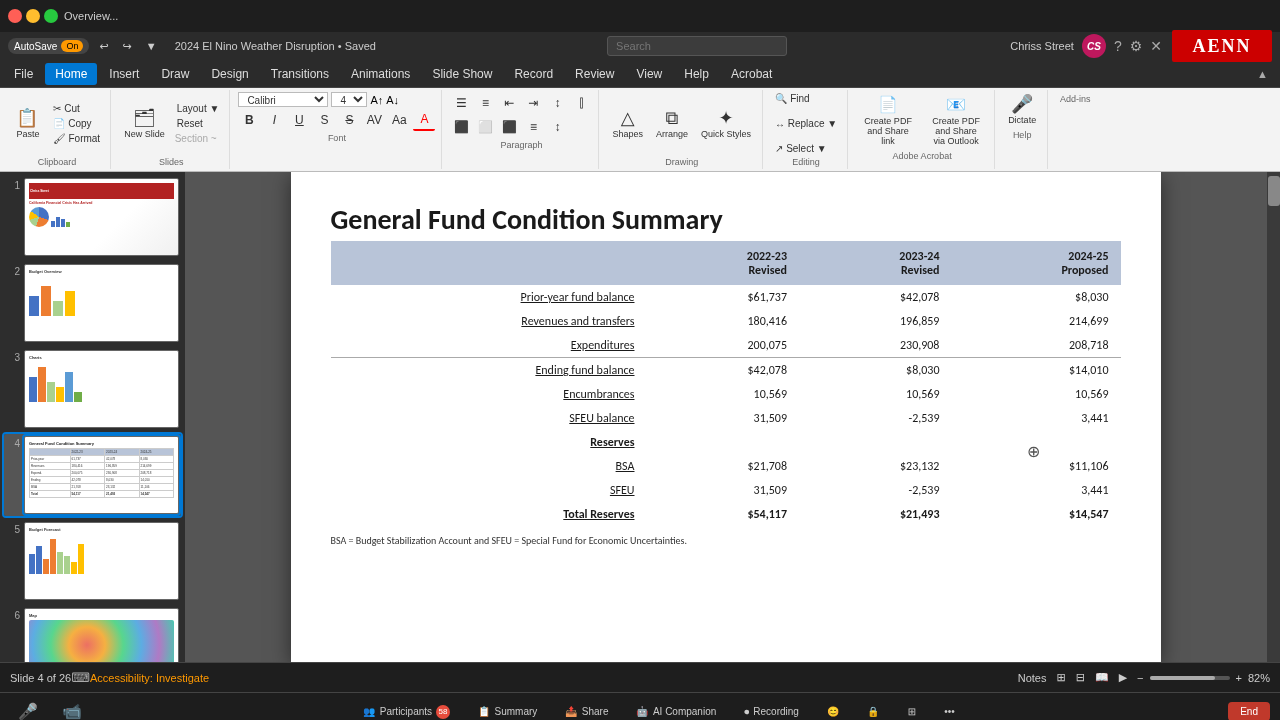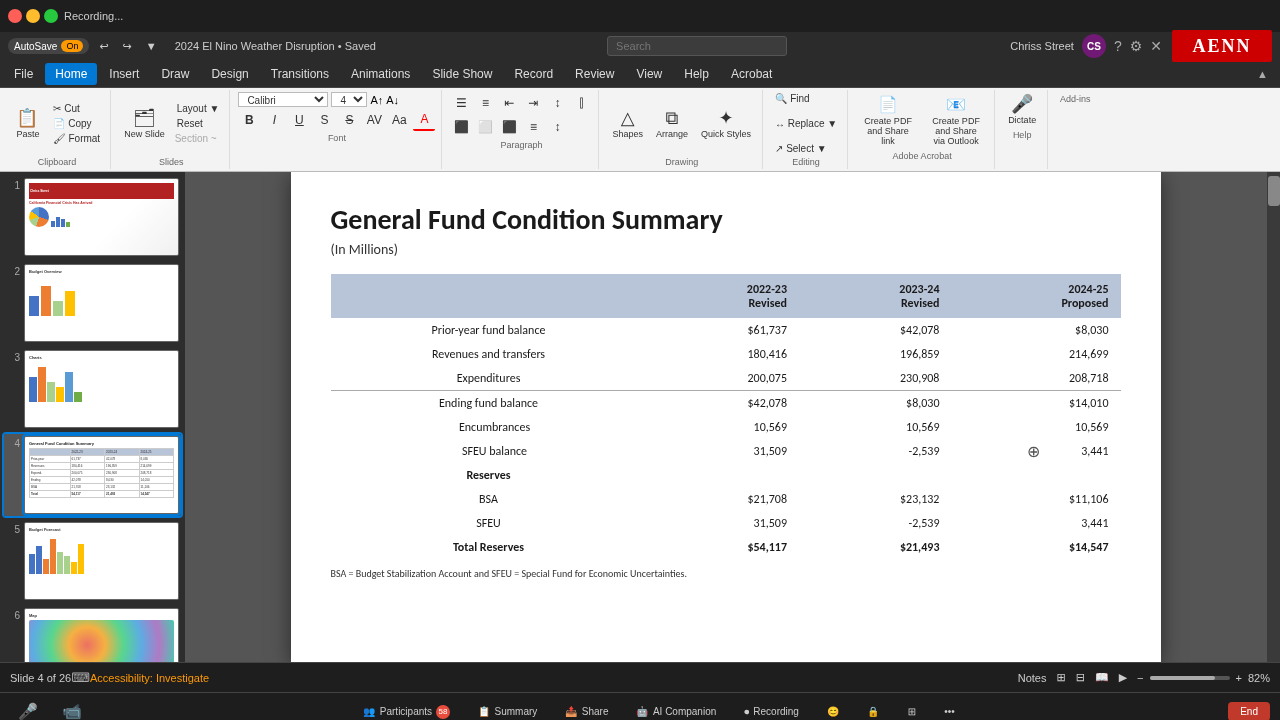--- a/index.html
+++ b/index.html
@@ -49,21 +49,21 @@
       background: #444; border-radius: 10px; padding: 2px 6px;
       font-size: 10px; color: #fff;
     }
     .toggle-on { background: #f90; border-radius: 8px; padding: 1px 5px; color: #000; font-size: 9px; }
     .doc-title { color: #ccc; font-size: 11px; margin: 0 8px; }
     .search-bar {
       background: #3c3c3c; border: 1px solid #555; border-radius: 3px;
       padding: 3px 8px; color: #aaa; font-size: 11px; width: 180px;
     }
     .user-area { margin-left: auto; display: flex; align-items: center; gap: 8px; color: #ccc; font-size: 11px; }
-    .user-avatar { width: 24px; height: 24px; background: #701a75; border-radius: 50%; display: flex; align-items: center; justify-content: center; color: #fff; font-size: 10px; font-weight: bold; }
+    .user-avatar { width: 24px; height: 24px; background: #be185d; border-radius: 50%; display: flex; align-items: center; justify-content: center; color: #fff; font-size: 10px; font-weight: bold; font-style: italic; }
 
     
     .menu-bar {
       height: 28px;
       background: #2b2b2b;
       display: flex;
       align-items: center;
       padding: 0 4px;
       gap: 2px;
       border-bottom: 1px solid #444;
@@ -267,21 +267,22 @@
     }
     .data-table thead th:first-child {
       text-align: left;
       width: 40%;
     }
     .data-table tbody tr td {
       padding: 5px 12px;
       color: #1a1a1a;
     }
     .data-table tbody tr td:first-child {
-      text-align: center;
+      text-align: right;
+      text-decoration: underline;
     }
     .data-table tbody tr td:not(:first-child) {
       text-align: right;
     }
     .row-indented td:first-child {
       padding-left: 24px;
     }
     .row-bold td {
       font-weight: bold;
     }
@@ -328,21 +329,21 @@
 </head>
 <body>
 
 <div class="title-bar">
   <div class="title-bar-left">
     <div class="title-bar-controls">
       <button class="tb-btn tb-red"></button>
       <button class="tb-btn tb-yellow"></button>
       <button class="tb-btn tb-green"></button>
     </div>
-    <span class="title-text">Recording...</span>
+    <span class="title-text">Overview...</span>
   </div>
 </div>
 
 <div class="quick-access">
   <div class="autosave-toggle">
     <span>AutoSave</span>
     <span class="toggle-on">On</span>
   </div>
   <span class="qa-item">↩</span>
   <span class="qa-item">↪</span>
@@ -651,21 +652,20 @@
           <div style="width:100%; height:50px; background: radial-gradient(circle at 40% 50%, #e74c3c, #f39c12, #2ecc71, #3498db, #9b59b6, #1abc9c); border-radius:2px; opacity:0.8;"></div>
         </div>
       </div>
     </div>
   </div>
 
   <div class="canvas-area">
     <div class="slide">
 
       <h1 class="slide-title">General Fund Condition Summary</h1>
-      <p class="slide-subtitle">(In Millions)</p>
 
       <table class="data-table">
         <thead>
           <tr>
             <th></th>
             <th>2022-23<br>Revised</th>
             <th>2023-24<br>Revised</th>
             <th>2024-25<br>Proposed</th>
           </tr>
         </thead>

